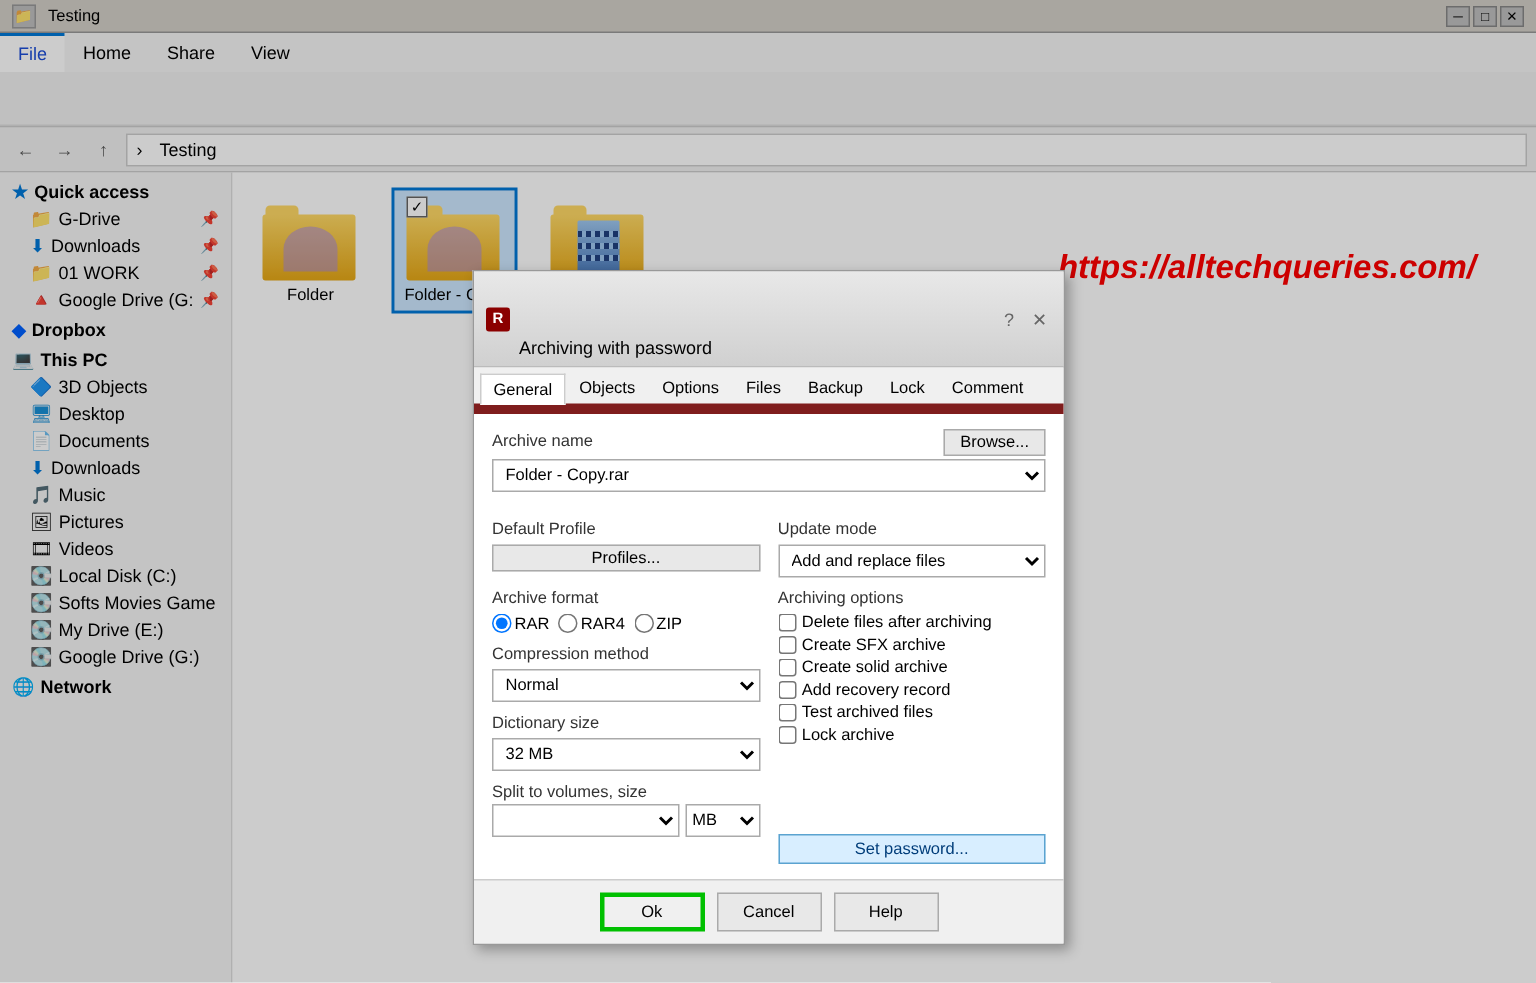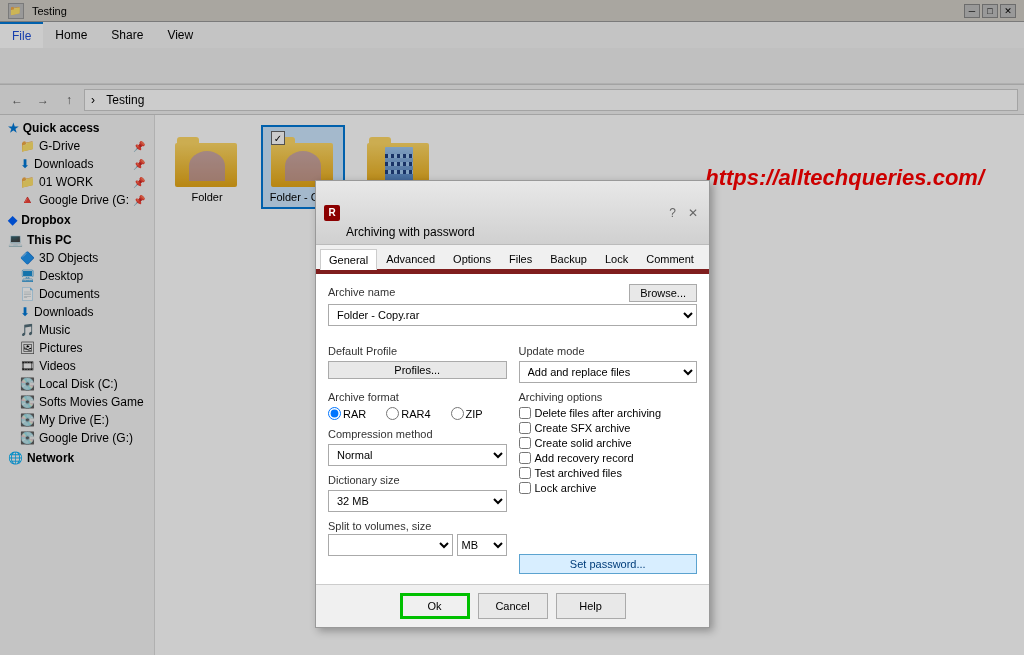--- a/index.html
+++ b/index.html
@@ -48,38 +48,38 @@
 
     
     .dialog-overlay { position: absolute; top: 0; left: 0; width: 100%; height: 100%; background: rgba(0,0,0,0.2); z-index: 10; }
     .dialog { position: absolute; top: 180px; left: 315px; width: 395px; background: #f0f0f0; border: 1px solid #999; box-shadow: 3px 3px 8px rgba(0,0,0,0.3); z-index: 20; }
     .dialog-title { background: linear-gradient(180deg, #e8e8e8 0%, #d0d0d0 100%); padding: 5px 8px; display: flex; align-items: center; gap: 6px; border-bottom: 1px solid #bbb; }
     .dialog-title-icon { width: 16px; height: 16px; background: #8b0000; border-radius: 2px; display: flex; align-items: center; justify-content: center; color: white; font-size: 10px; font-weight: bold; }
     .dialog-title-text { font-size: 12px; font-weight: normal; flex: 1; margin-top: 39px; }
     .dialog-title-btn { background: none; border: none; cursor: pointer; font-size: 12px; color: #666; padding: 0 3px; }
 
     
-    .dialog-tabs { display: flex; padding: 4px 4px 0; background: #f0f0f0; border-bottom: 5px solid #7f1d1d; }
+    .dialog-tabs { display: flex; padding: 4px 4px 0; background: #f0f0f0; border-bottom: 7px solid #7f1d1d; }
     .dialog-tab { padding: 3px 8px; font-size: 11px; cursor: pointer; border: 1px solid transparent; background: none; }
     .dialog-tab.active { background: #fff; border-color: #ccc; border-bottom-color: #fff; margin-bottom: -1px; z-index: 1; }
 
     
     .dialog-body { padding: 10px 12px; background: #fff; }
     .form-row { margin-bottom: 19px; }
     .form-label { font-size: 11px; margin-bottom: 2px; color: #333; }
     .form-select { width: 100%; height: 22px; border: 1px solid #aaa; padding: 1px 4px; font-size: 11px; background: #fff; }
     .browse-btn { padding: 2px 10px; font-size: 11px; background: #e8e8e8; border: 1px solid #aaa; cursor: pointer; white-space: nowrap; }
     .profiles-btn { padding: 2px 16px; font-size: 11px; background: #e8e8e8; border: 1px solid #aaa; cursor: pointer; }
 
     .two-col { display: flex; gap: 12px; }
     .col-left { flex: 1; }
     .col-right { flex: 1; }
 
     
-    .radio-group { display: flex; gap: 20px; align-items: center; margin-top: 4px; }
+    .radio-group { display: flex; gap: 6px; align-items: center; margin-top: 4px; }
     .radio-label { font-size: 11px; display: flex; align-items: center; gap: 2px; cursor: pointer; }
     .radio-label input { margin: 0; }
 
     
     .checkbox-list { display: flex; flex-direction: column; gap: 3px; }
     .checkbox-label { font-size: 11px; display: flex; align-items: center; gap: 4px; cursor: pointer; }
     .checkbox-label input { margin: 0; width: 12px; height: 12px; }
 
     
     .split-row { display: flex; align-items: center; gap: 4px; }
@@ -275,21 +275,21 @@
 
     <div class="dialog-title">
       <div class="dialog-title-icon">R</div>
       <span class="dialog-title-text">Archiving with password</span>
       <button class="dialog-title-btn">?</button>
       <button class="dialog-title-btn">✕</button>
     </div>
 
     <div class="dialog-tabs">
       <button class="dialog-tab active">General</button>
-      <button class="dialog-tab">Advanced</button>
+      <button class="dialog-tab">Objects</button>
       <button class="dialog-tab">Options</button>
       <button class="dialog-tab">Files</button>
       <button class="dialog-tab">Backup</button>
       <button class="dialog-tab">Lock</button>
       <button class="dialog-tab">Comment</button>
     </div>
 
     <div class="dialog-body">
 
       <div class="form-row">

